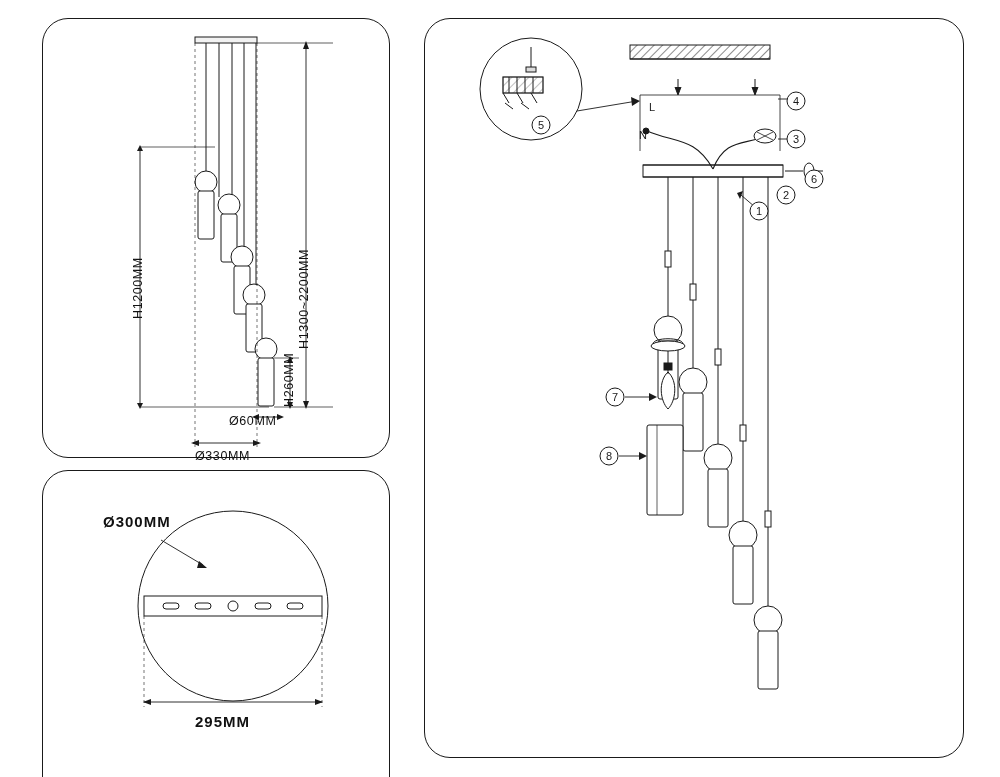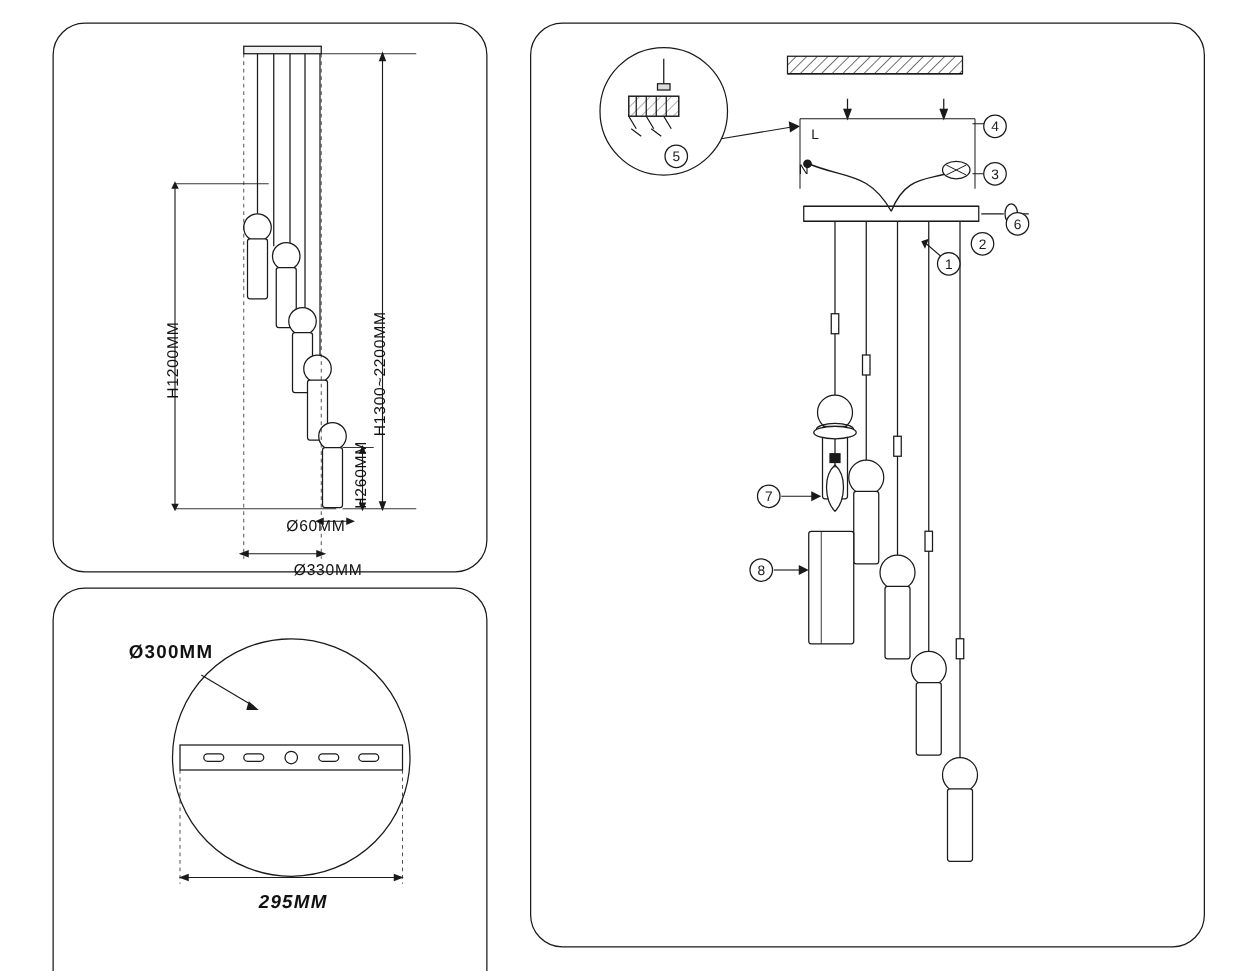--- a/index.html
+++ b/index.html
@@ -121,21 +121,21 @@
         <path d="M210 421 L218 424 L210 427" fill="#1a1a1a" stroke="none"></path>
         <line x1="152" y1="24" x2="152" y2="428" stroke-width="0.6" stroke-dasharray="3 3"></line>
         <line x1="214" y1="24" x2="214" y2="428" stroke-width="0.6" stroke-dasharray="3 3"></line>
       </g>
     </svg>
 
     <div class="lbl vert" style="left:88px; top:300px;">H1200MM</div>
     <div class="lbl vert" style="left:254px; top:330px;">H1300~2200MM</div>
     <div class="lbl vert" style="left:239px; top:388px;">H260MM</div>
     <div class="lbl" style="left:186px; top:395px;">Ø60MM</div>
-    <div class="lbl" style="left:152px; top:430px;margin-left:40px;">Ø330MM</div>
+    <div class="lbl" style="left:152px; top:430px;">Ø330MM</div>
   </div>
 
   <div class="panel" id="panel-top">
     <svg width="346" height="286" viewBox="0 0 346 286">
       <g stroke="#1a1a1a" fill="none" stroke-width="1">
 
         <circle cx="190" cy="135" r="95" fill="#fff"></circle>
 
         <rect x="101" y="125" width="178" height="20" fill="#fff"></rect>
 
@@ -150,21 +150,21 @@
 
         <line x1="101" y1="231" x2="279" y2="231" stroke-width="0.9"></line>
         <path d="M108 228 L100 231 L108 234" fill="#1a1a1a" stroke="none"></path>
         <path d="M272 228 L280 231 L272 234" fill="#1a1a1a" stroke="none"></path>
         <line x1="101" y1="145" x2="101" y2="236" stroke-width="0.6" stroke-dasharray="3 3"></line>
         <line x1="279" y1="145" x2="279" y2="236" stroke-width="0.6" stroke-dasharray="3 3"></line>
       </g>
     </svg>
 
     <div class="lbl big" style="left:60px; top:42px;">Ø300MM</div>
-    <div class="lbl big" style="left:164px; top:242px;font-style:italic;">295MM</div>
+    <div class="lbl big" style="left:152px; top:242px;">295MM</div>
   </div>
 
   <div class="panel" id="panel-install">
     <svg width="538" height="738" viewBox="0 0 538 738">
       <defs>
         <pattern id="hatch" width="6" height="6" patternTransform="rotate(45)" patternUnits="userSpaceOnUse">
           <line x1="0" y1="0" x2="0" y2="6" stroke="#1a1a1a" stroke-width="1"></line>
         </pattern>
       </defs>
 

